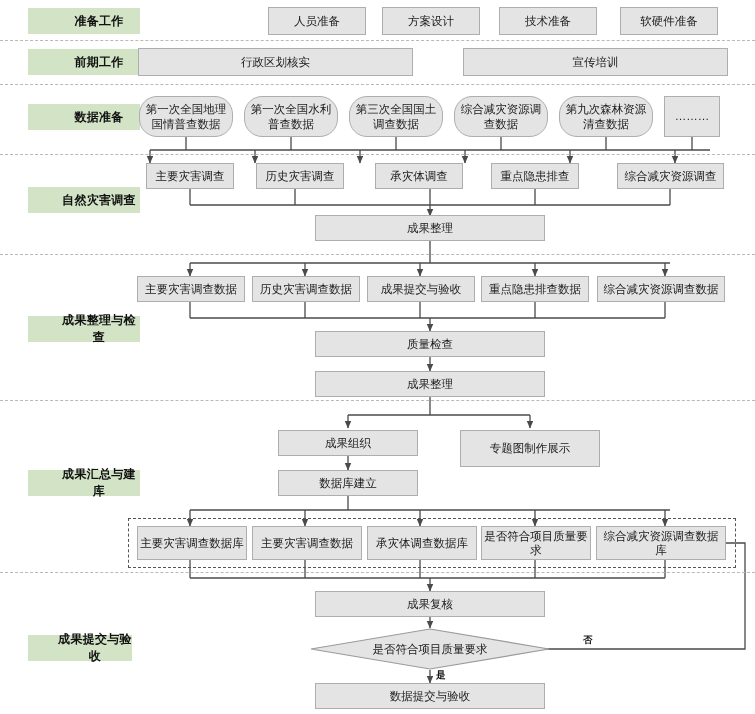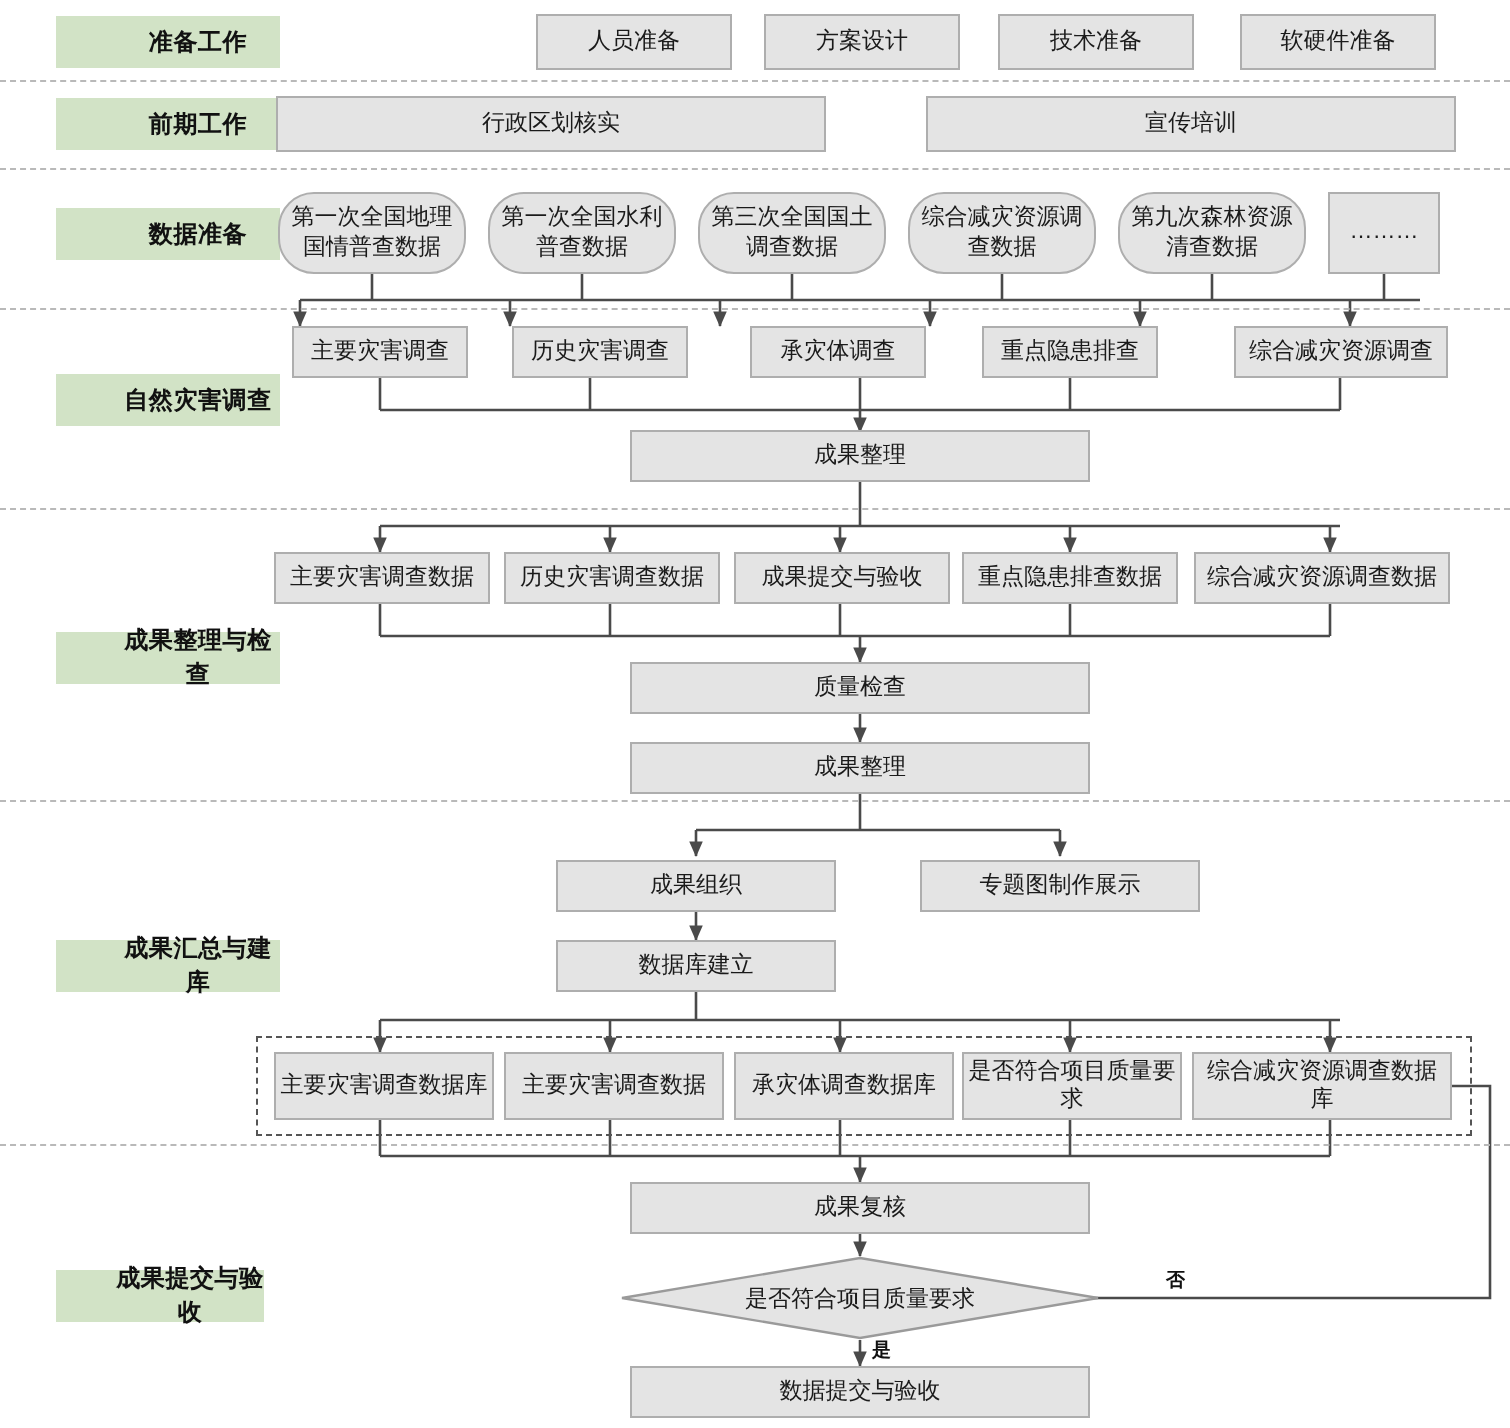--- a/index.html
+++ b/index.html
@@ -211,21 +211,21 @@
   <div class="node" style="left:315px;top:331px;width:230px;height:26px">
     <span>质量检查</span>
   </div>
   <div class="node" style="left:315px;top:371px;width:230px;height:26px">
     <span>成果整理</span>
   </div>
 
   <div class="node" style="left:278px;top:430px;width:140px;height:26px">
     <span>成果组织</span>
   </div>
-  <div class="node" style="left:460px;top:430px;width:140px;height:26px">
+  <div class="node" style="left:460px;top:430px;width:140px;height:37px">
     <span>专题图制作展示</span>
   </div>
   <div class="node" style="left:278px;top:470px;width:140px;height:26px">
     <span>数据库建立</span>
   </div>
 
   <div class="dash-group" style="left:128px;top:518px;width:608px;height:50px"></div>
 
   <div class="node" style="left:137px;top:526px;width:110px;height:34px">
     <span>主要灾害调查数据库</span>

